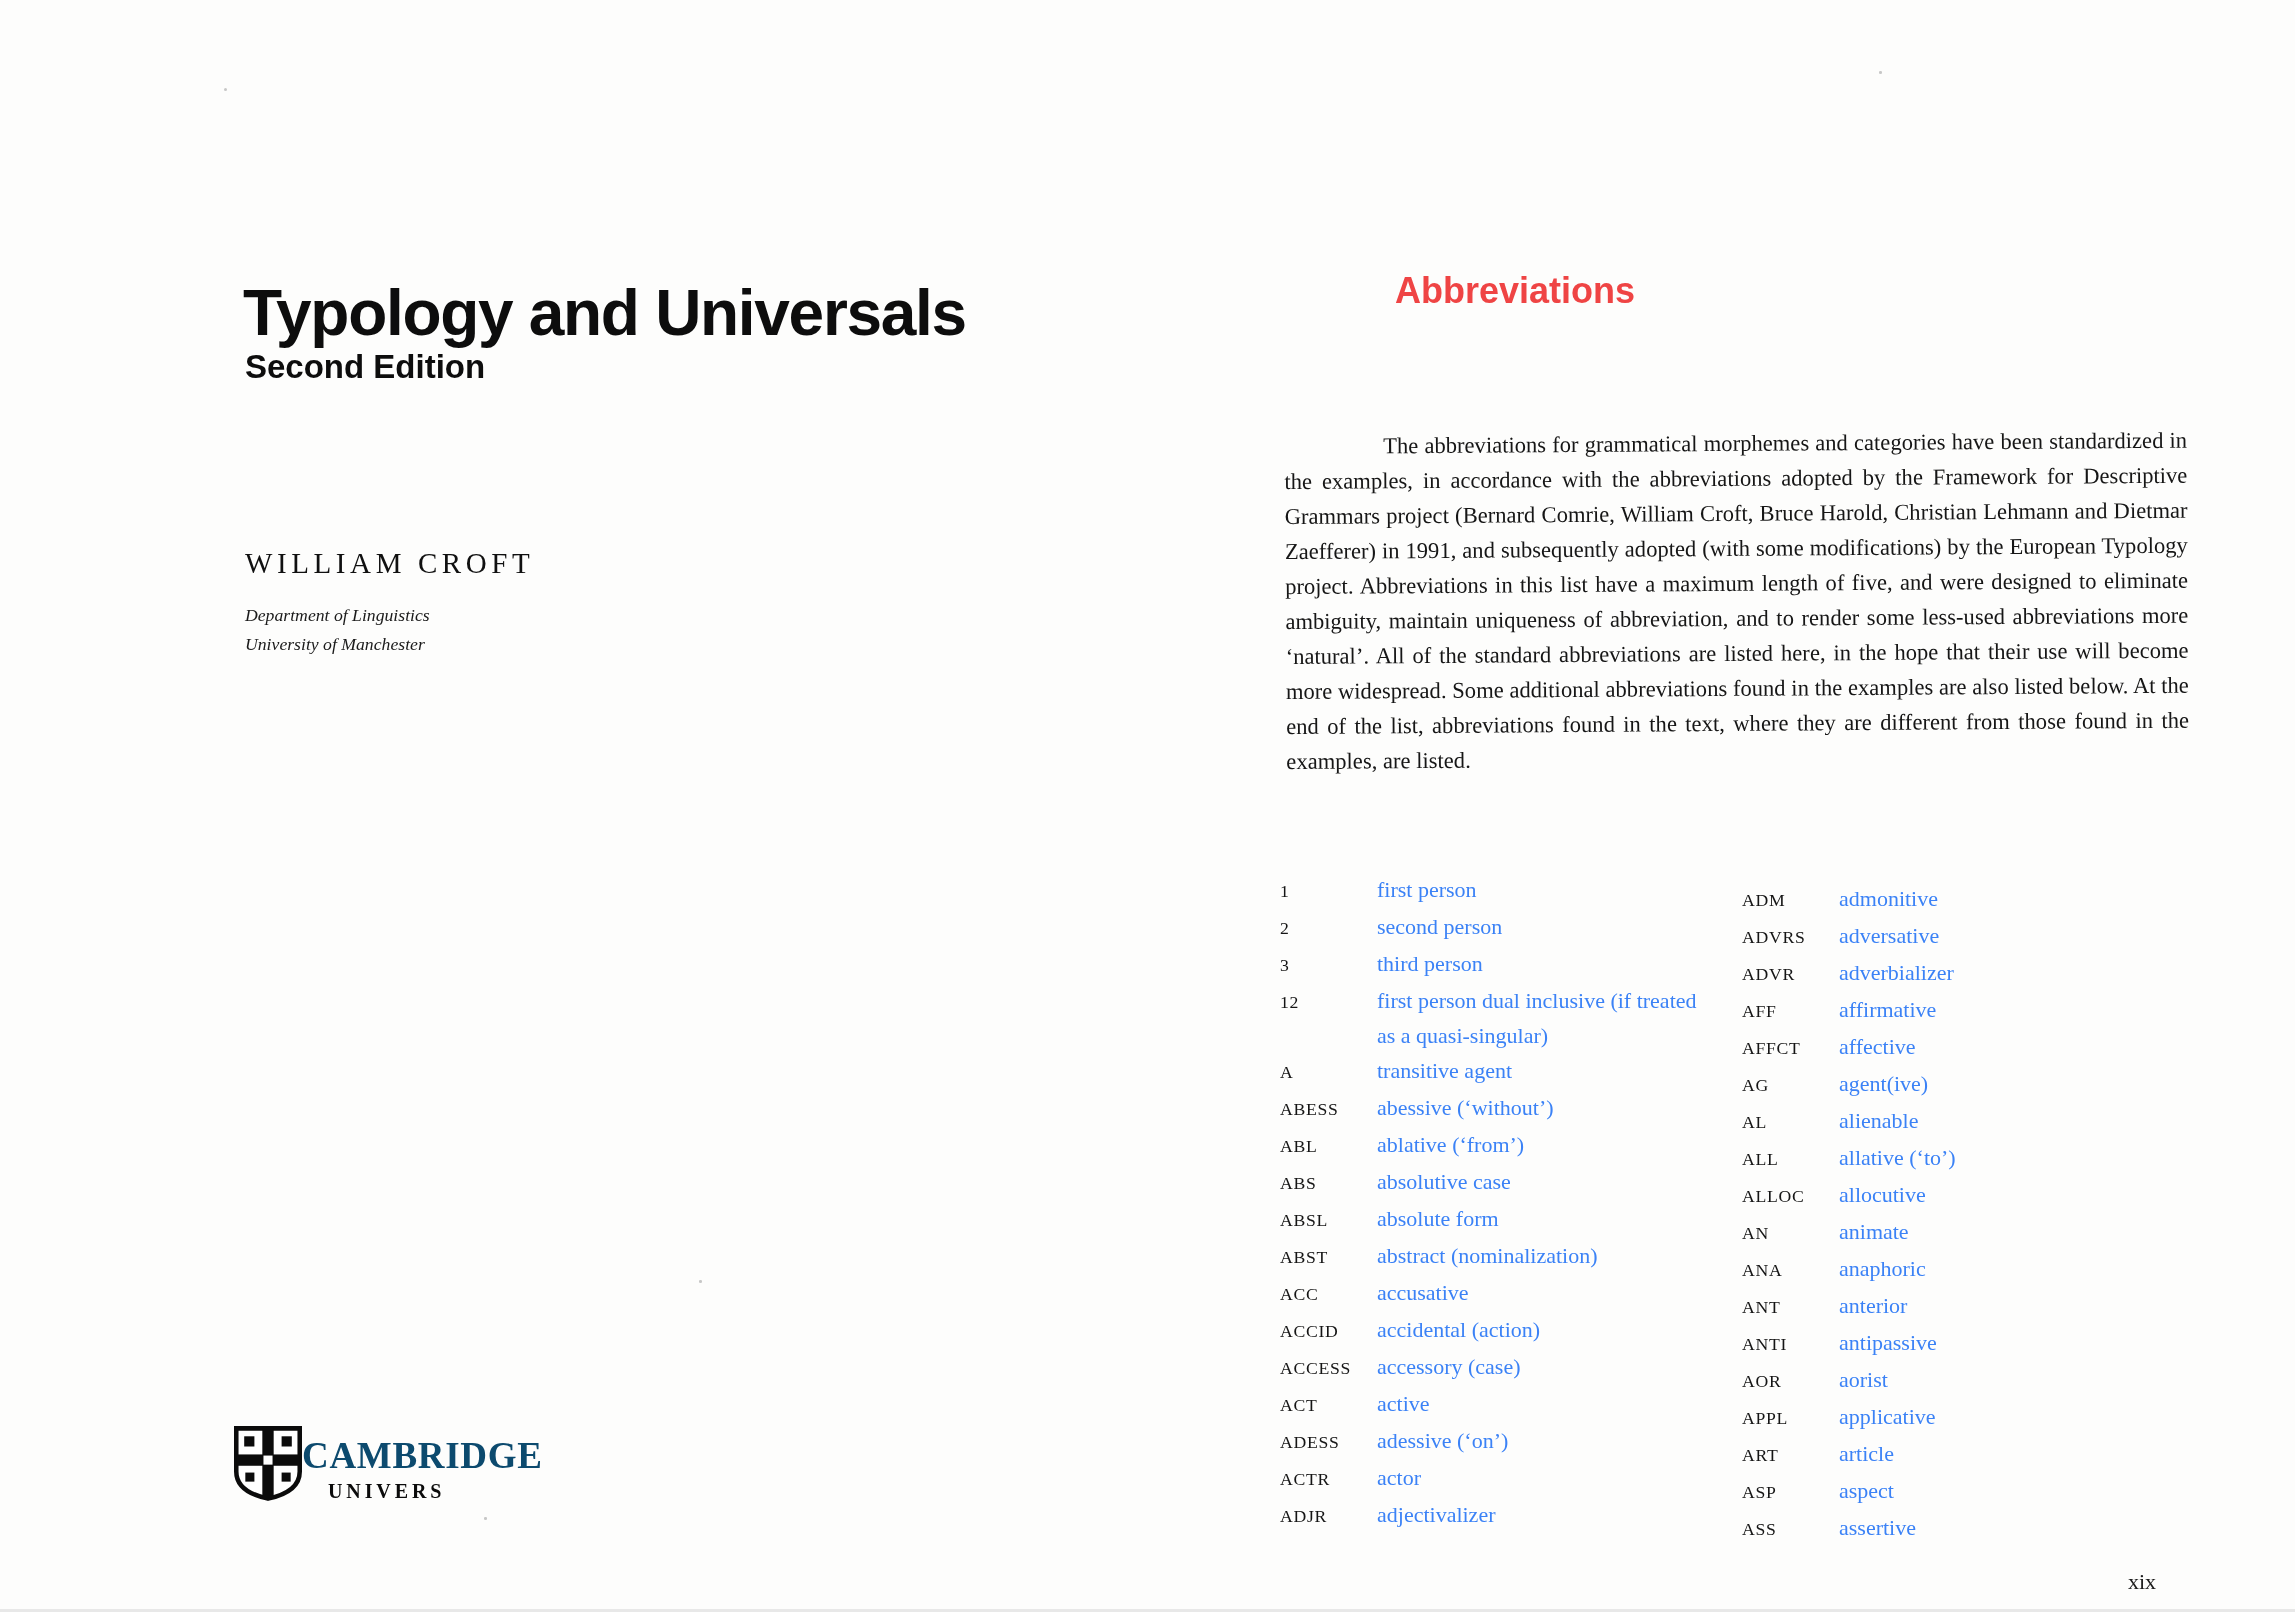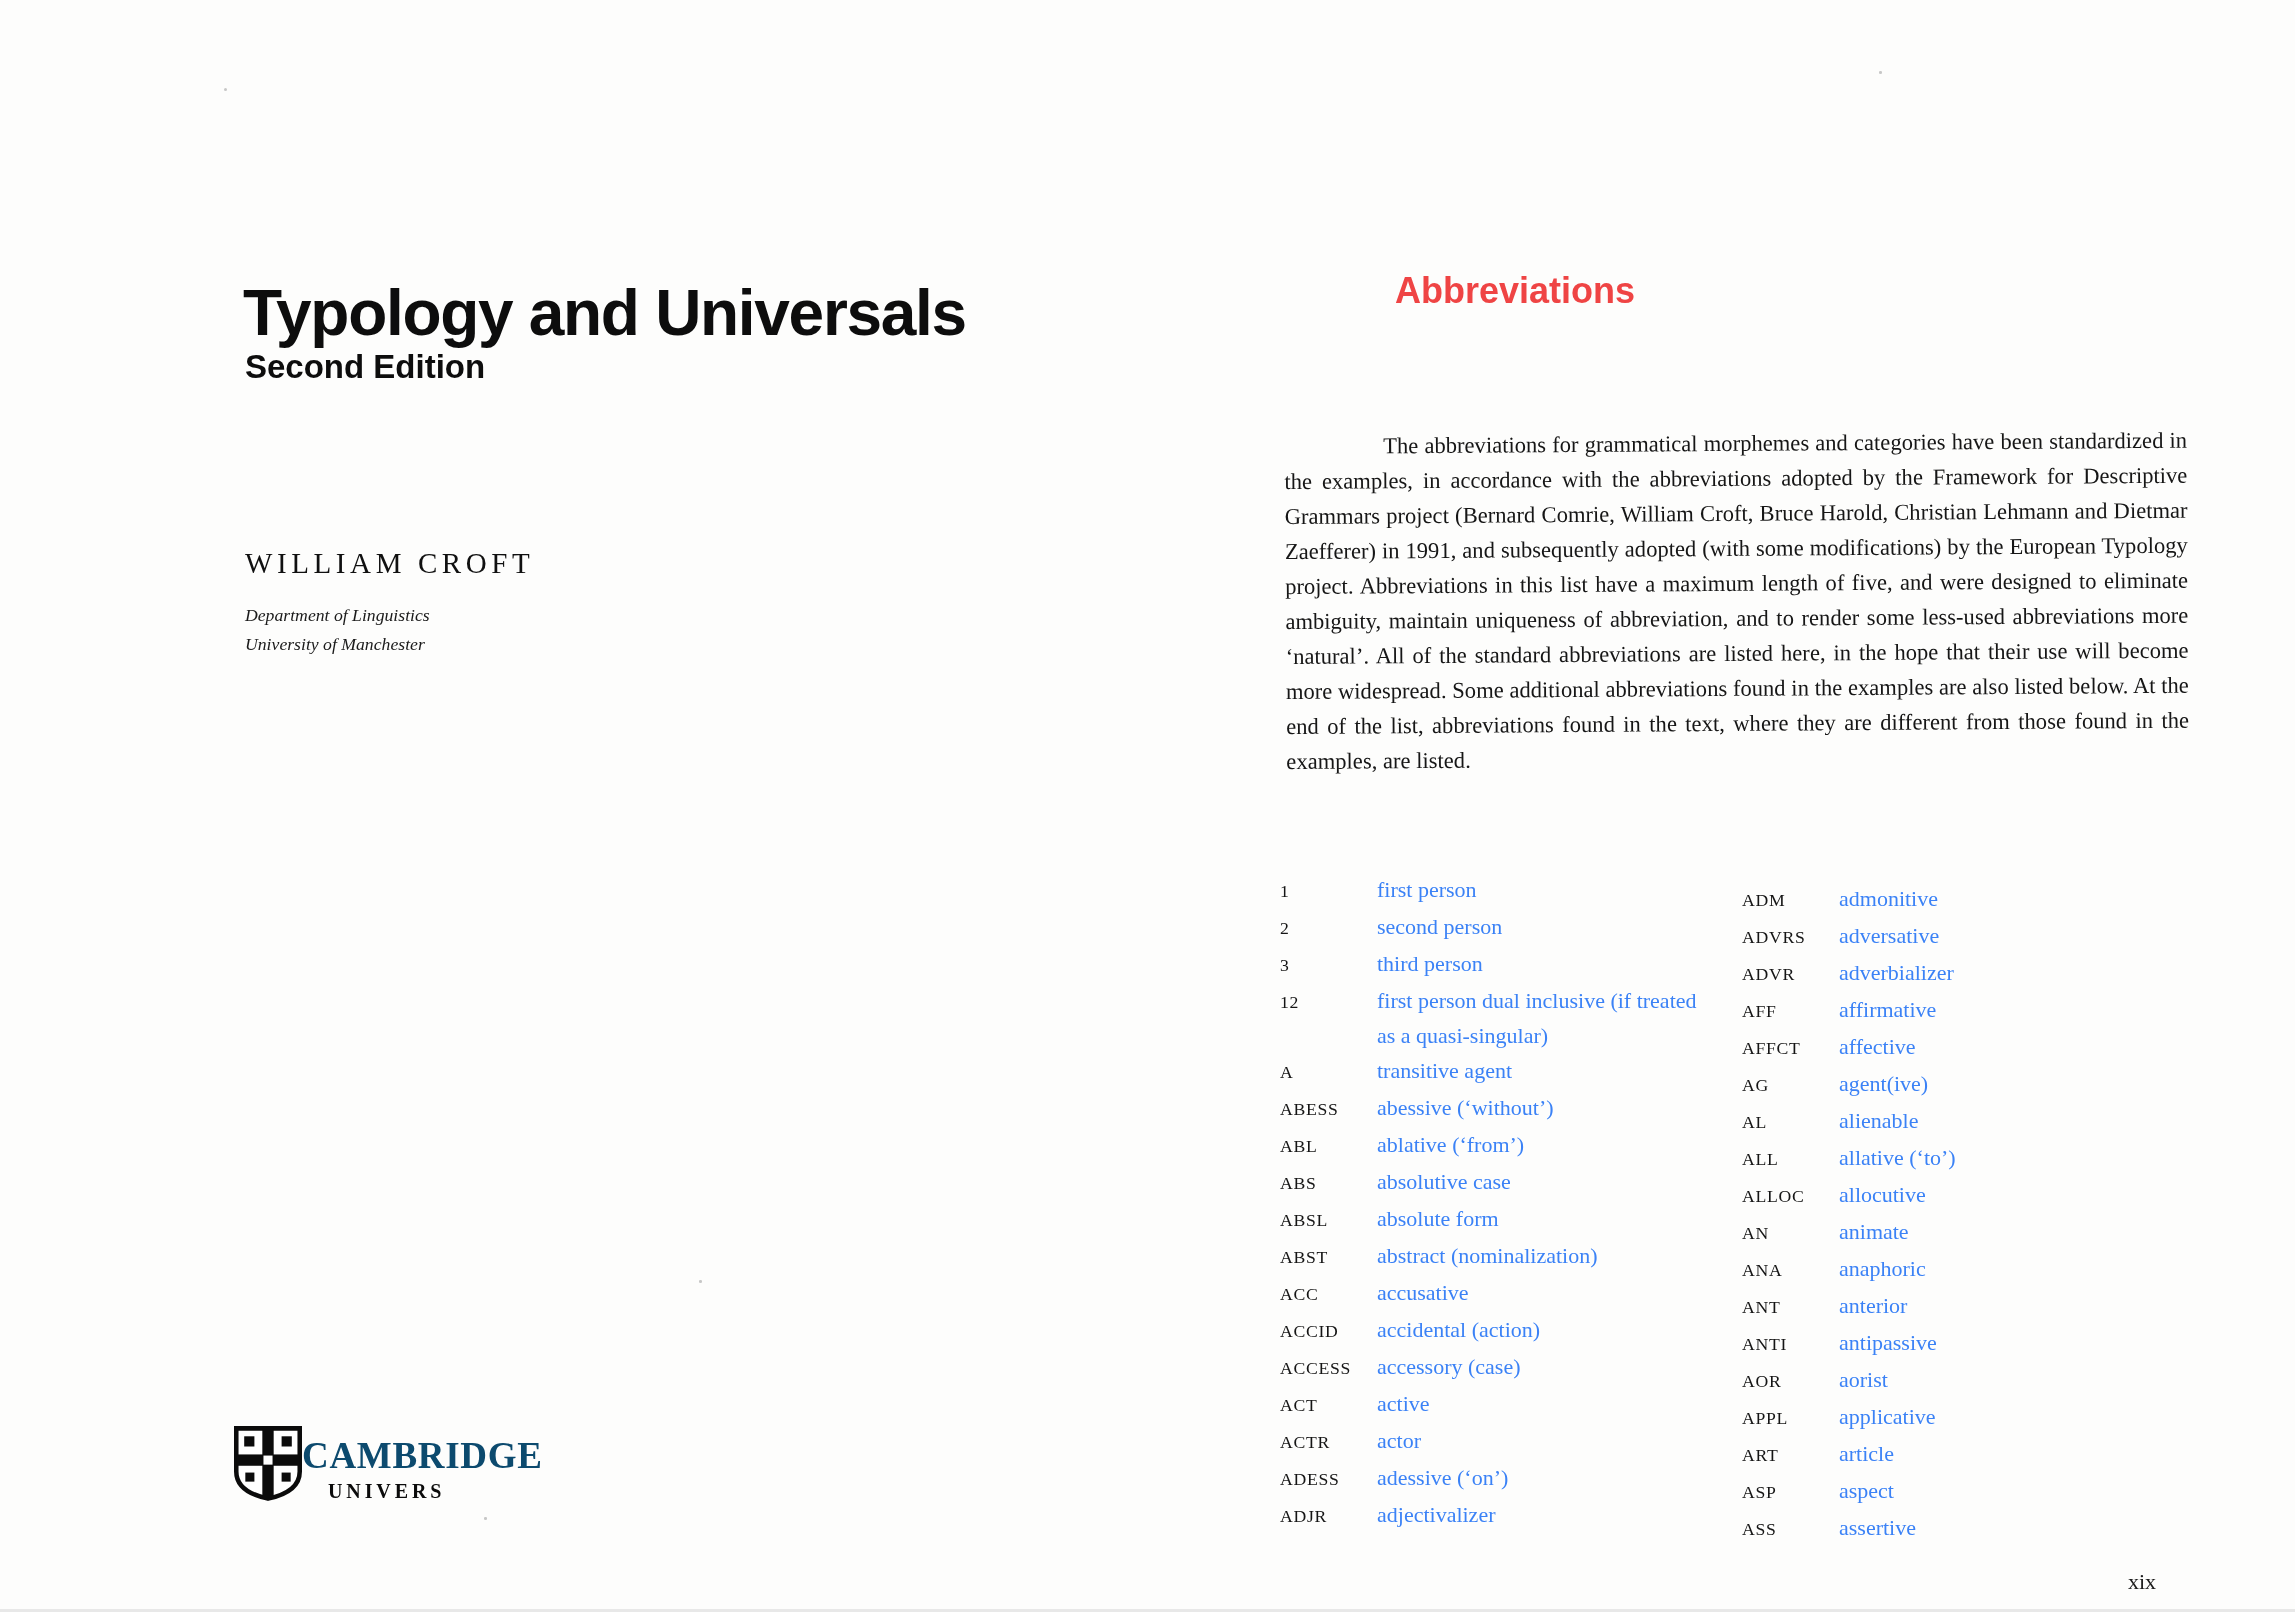--- a/index.html
+++ b/index.html
@@ -177,30 +177,30 @@
     <span class="abbr-code">ACCESS</span>
     <span class="abbr-def">accessory (case)</span>
   </div>
 
   <div class="abbr-row">
     <span class="abbr-code">ACT</span>
     <span class="abbr-def">active</span>
   </div>
 
   <div class="abbr-row">
+    <span class="abbr-code">ADESS</span>
+    <span class="abbr-def">adessive (‘on’)</span>
+  </div>
+
+  <div class="abbr-row">
     <span class="abbr-code">ACTR</span>
     <span class="abbr-def">actor</span>
   </div>
 
   <div class="abbr-row">
-    <span class="abbr-code">ADESS</span>
-    <span class="abbr-def">adessive (‘on’)</span>
-  </div>
-
-  <div class="abbr-row">
     <span class="abbr-code">ADJR</span>
     <span class="abbr-def">adjectivalizer</span>
   </div>
 </div>
 
   <div class="abbr-col col-right">
   <div class="abbr-row">
     <span class="abbr-code">ADM</span>
     <span class="abbr-def">admonitive</span>
   </div>

